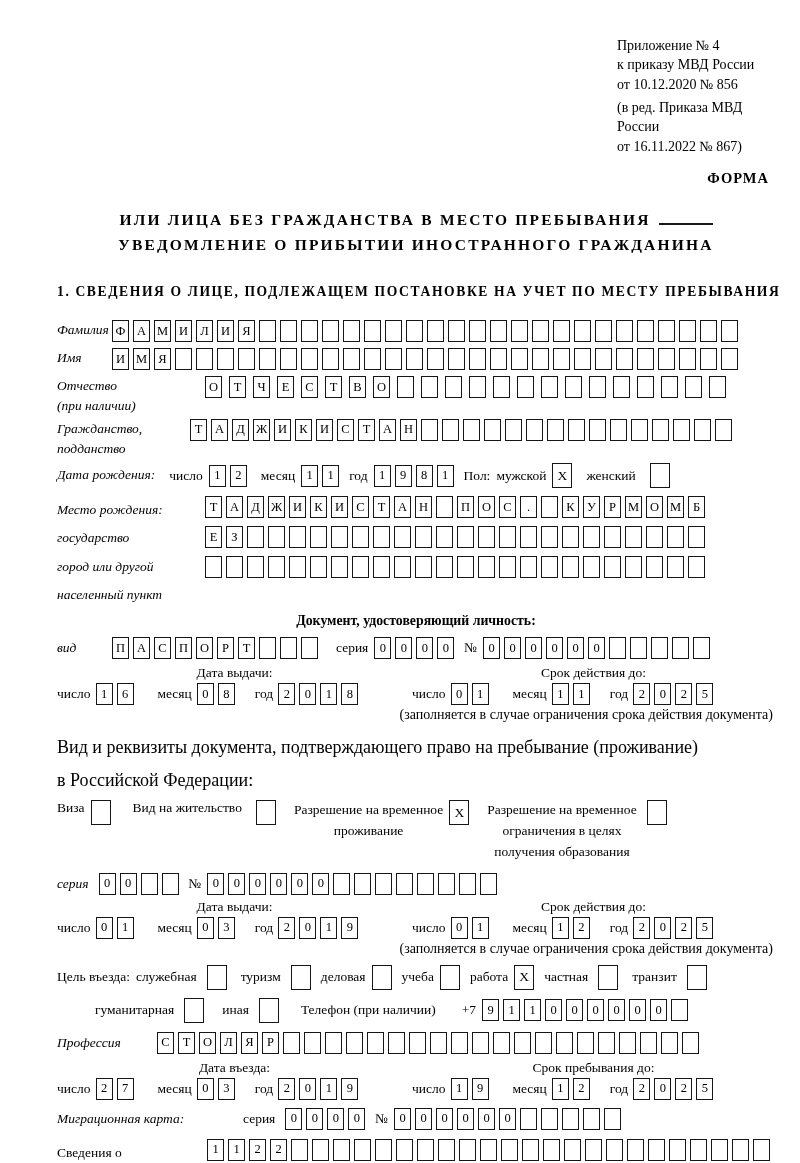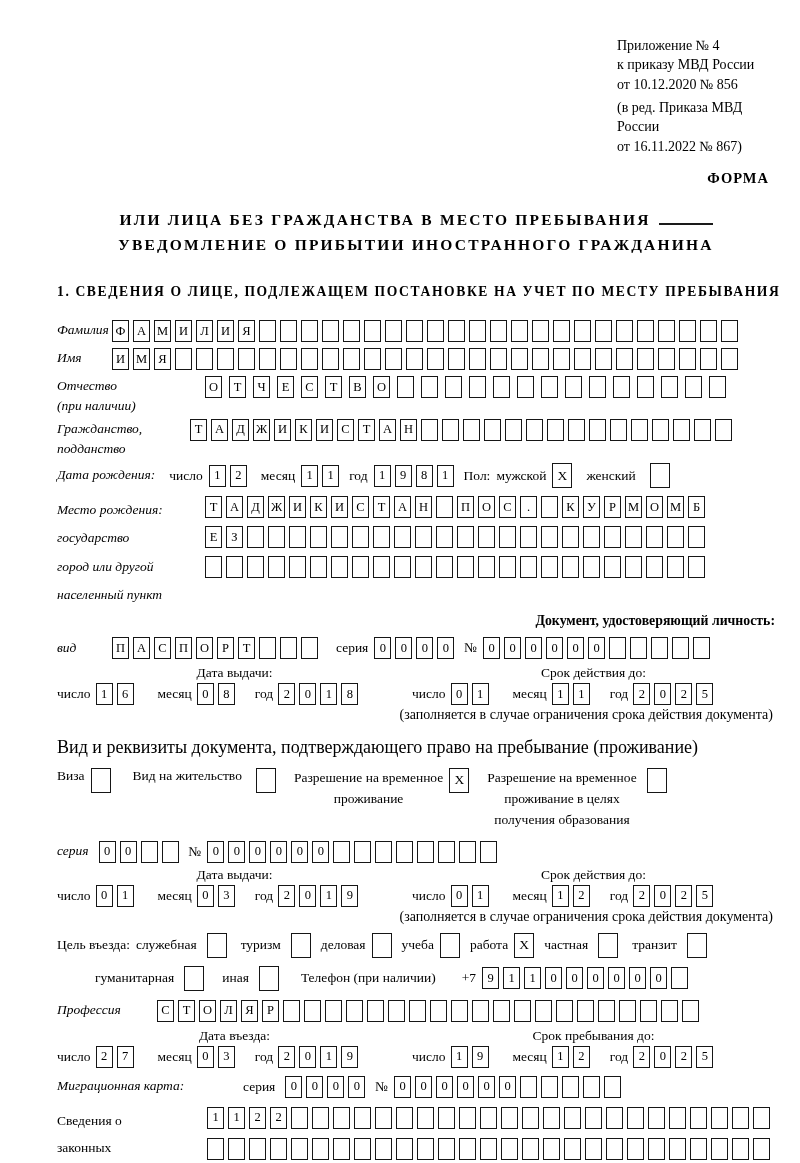--- a/index.html
+++ b/index.html
@@ -31,21 +31,21 @@
   .dtitles{display:flex;font-size:13.5px;margin:4px 0 2px 0;}
   .dt-left{width:355px;text-align:center;}
   .dt-right{flex:1;text-align:center;}
   .dates{display:flex;align-items:center;font-size:13.5px;margin-bottom:2px;}
   .dgroup{display:flex;align-items:center;}
   .dgroup .dl{margin-right:5px;}
   .dgroup .boxes{margin-right:10px;}
   .dcol-left{width:355px;}
   .note{font-size:14px;text-align:right;margin:1px 2px 8px 0;}
 
-  .center-head{text-align:right;font-weight:bold;font-size:13.8px;margin:4px 0 8px 0;}
+  .center-head{text-align:center;font-weight:bold;font-size:13.8px;margin:4px 0 8px 0;}
   .intro{font-size:18px;line-height:1.8;margin-bottom:4px;}
   .chkline{display:flex;align-items:flex-start;font-size:13.5px;margin-bottom:10px;}
   .chklbl{text-align:center;line-height:1.55;}
   .ml6{margin-left:6px;}.ml10{margin-left:10px;}.ml14{margin-left:14px;}.ml18{margin-left:18px;}
   .mr6{margin-right:6px;}.mr10{margin-right:10px;}
 
   .reps{display:flex;font-size:13.5px;margin-top:2px;}
   .reps-lbls{width:150px;flex-shrink:0;line-height:2.0;}
   .reps-rows{display:flex;flex-direction:column;gap:9px;}
 </style>
@@ -409,41 +409,42 @@
           <span class="cbox">0</span>
           <span class="cbox">2</span>
           <span class="cbox">5</span>
         </span>
     </span>
   </div>
   <div class="note">(заполняется в случае ограничения срока действия документа)</div>
 
   <div class="intro">
     <div>Вид и реквизиты документа, подтверждающего право на пребывание (проживание)</div>
+    <div>в Российской Федерации:</div>
   </div>
 
   <div class="chkline">
     <span>Виза</span>
     <span class="boxes checkwrap ml6">
         <span class="cbox"></span>
       </span>
     <span class="ml18">Вид на жительство</span>
     <span class="boxes checkwrap ml14">
         <span class="cbox"></span>
       </span>
     <span class="chklbl ml14">
       <span>Разрешение на временное</span><br>
       <span>проживание</span>
     </span>
     <span class="boxes checkwrap ml6">
         <span class="cbox">X</span>
       </span>
     <span class="chklbl ml14">
       <span>Разрешение на временное</span><br>
-      <span>проживание в целях</span><br>
+      <span>ограничения в целях</span><br>
       <span>получения образования</span>
     </span>
     <span class="boxes checkwrap ml10">
         <span class="cbox"></span>
       </span>
   </div>
 
   <div class="row" style="align-items:center;margin-bottom:4px;">
     <span class="lbl mr10">серия</span>
     <span class="boxes">

